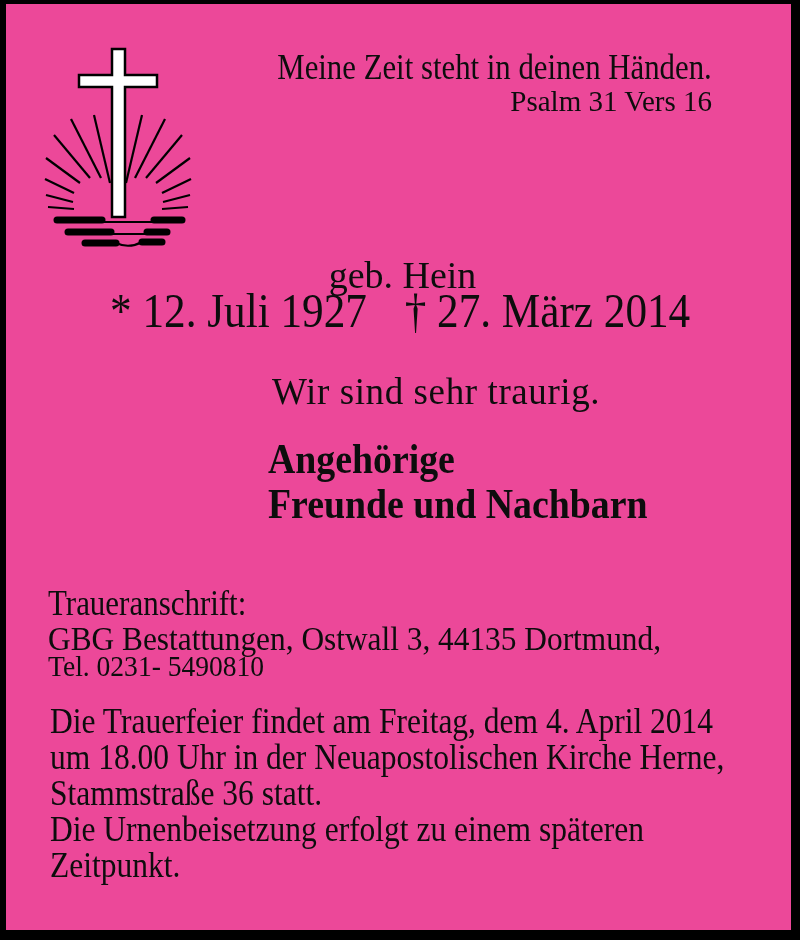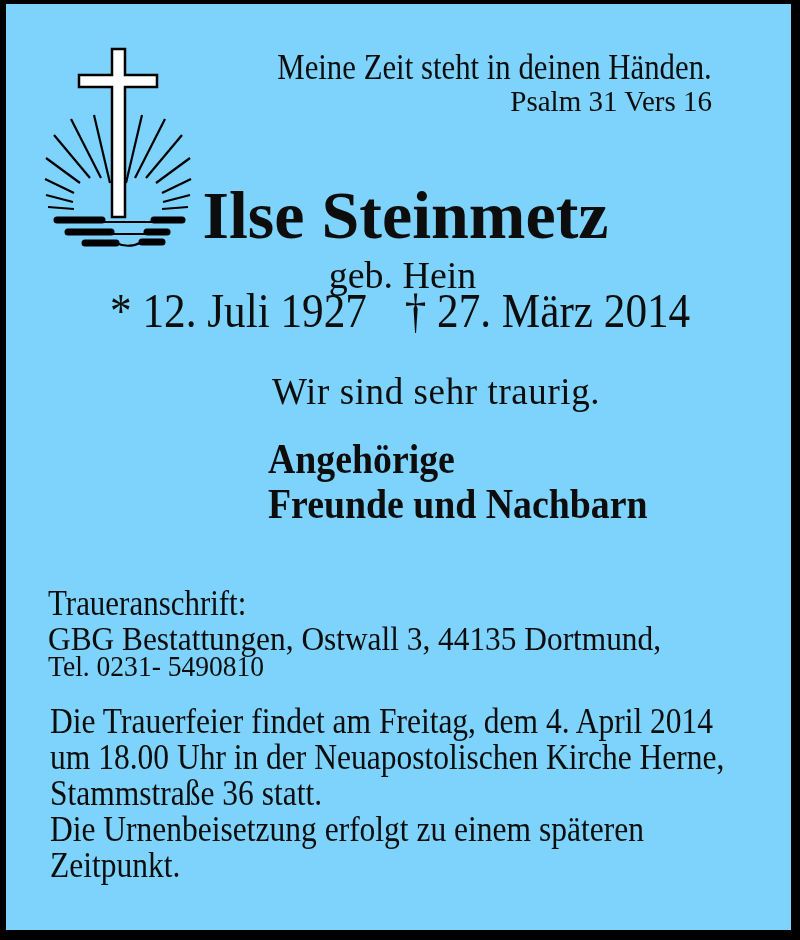--- a/index.html
+++ b/index.html
@@ -6,21 +6,21 @@
   .page{
     position:relative;
     width:800px;height:940px;
     background:#000;
     overflow:hidden;
     font-family:"Liberation Serif","DejaVu Serif",serif;
   }
   .sheet{
     position:absolute;
     left:6px;top:4px;right:9px;bottom:10px;
-    background:#7dd3fc;
+    background:#ec4899;
     color:#0d0d0d;
     font-family:Liberation Serif, serif;
   }
   .t{position:absolute;white-space:nowrap;}
 
   
   .emblem{position:absolute;left:34px;top:36px;width:155px;height:215px;}
 
   
   .quote{position:absolute;top:46px;right:79px;text-align:right;}
@@ -90,21 +90,20 @@
         <path d="M76,203 Q89,209 102,202" fill="none" stroke-width="2"></path>
         <line x1="102" y1="202" x2="122" y2="202" stroke-width="7" stroke-linecap="round"></line>
       </g>
     </svg>
 
     <div class="quote">
       <div class="quote-line">Meine Zeit steht in deinen Händen.</div>
       <div class="quote-source">Psalm 31 Vers 16</div>
     </div>
 
-    <div class="t name">Ilse Steinmetz</div>
     <div class="t maiden">geb. Hein</div>
     <div class="t dates">
       <span class="dates-in">
         <span>* 12. Juli 1927</span>
         <span>† 27. März 2014</span>
       </span>
     </div>
 
     <div class="t intro">Wir sind sehr traurig.</div>
     <div class="t mourners">

